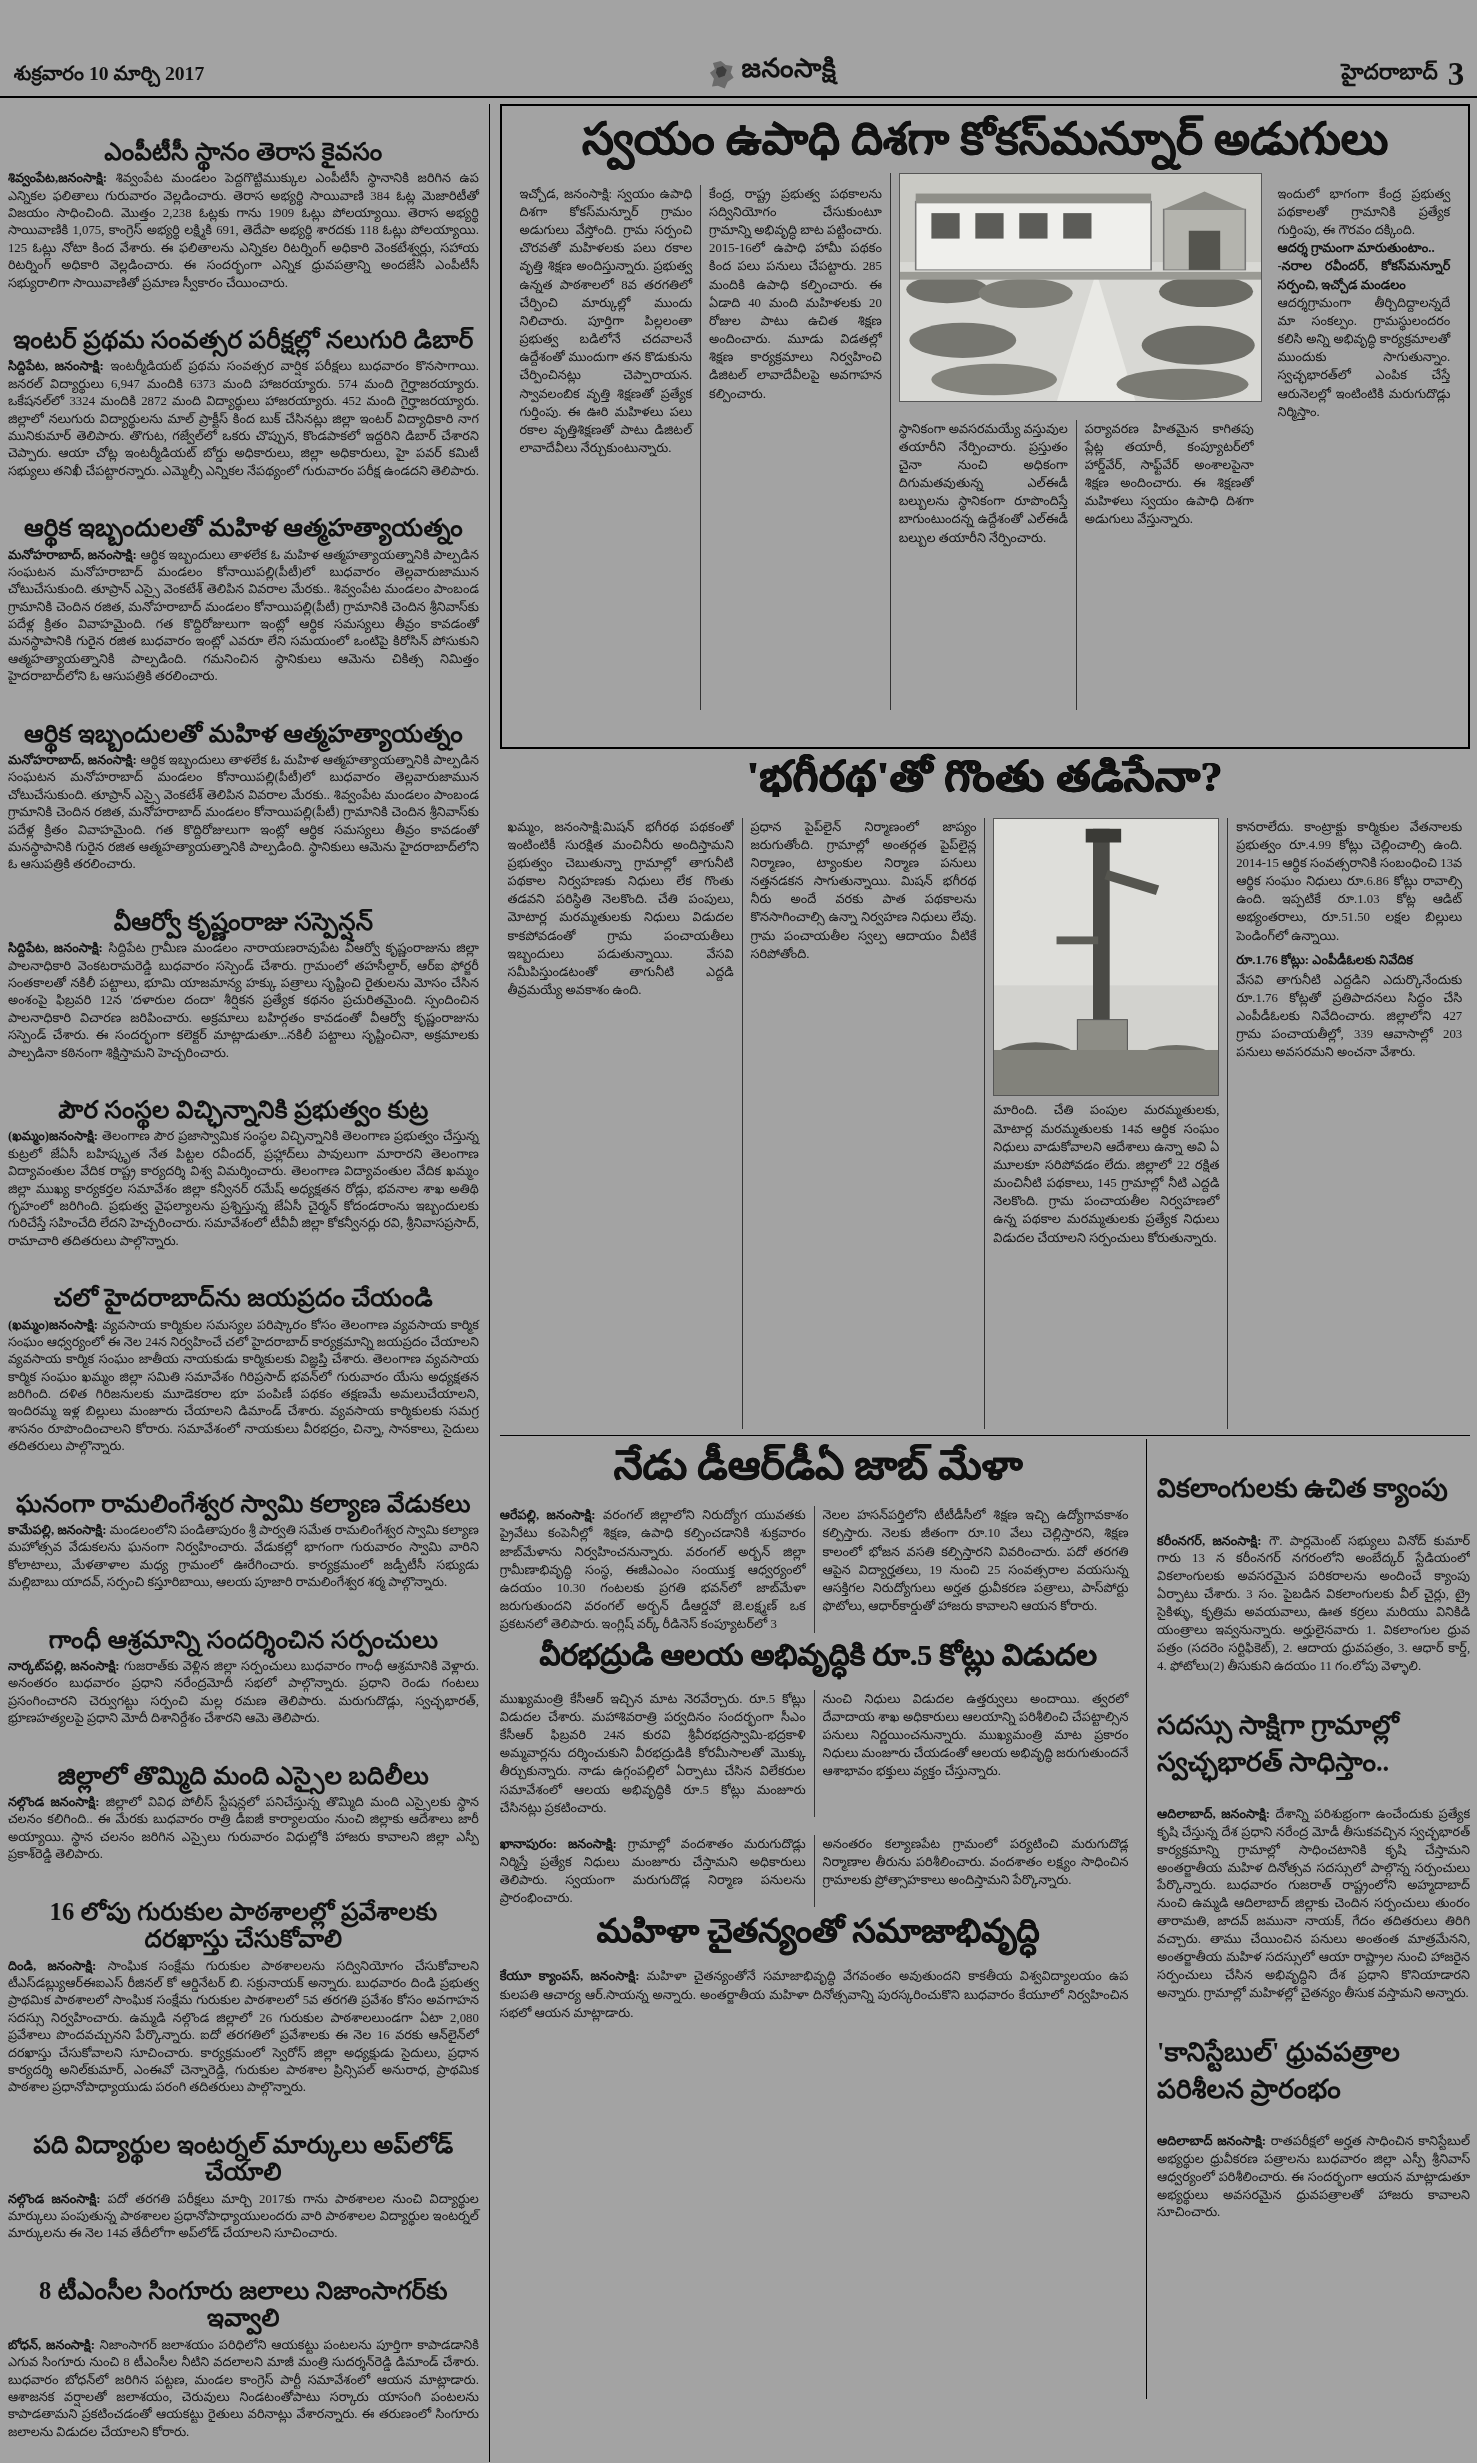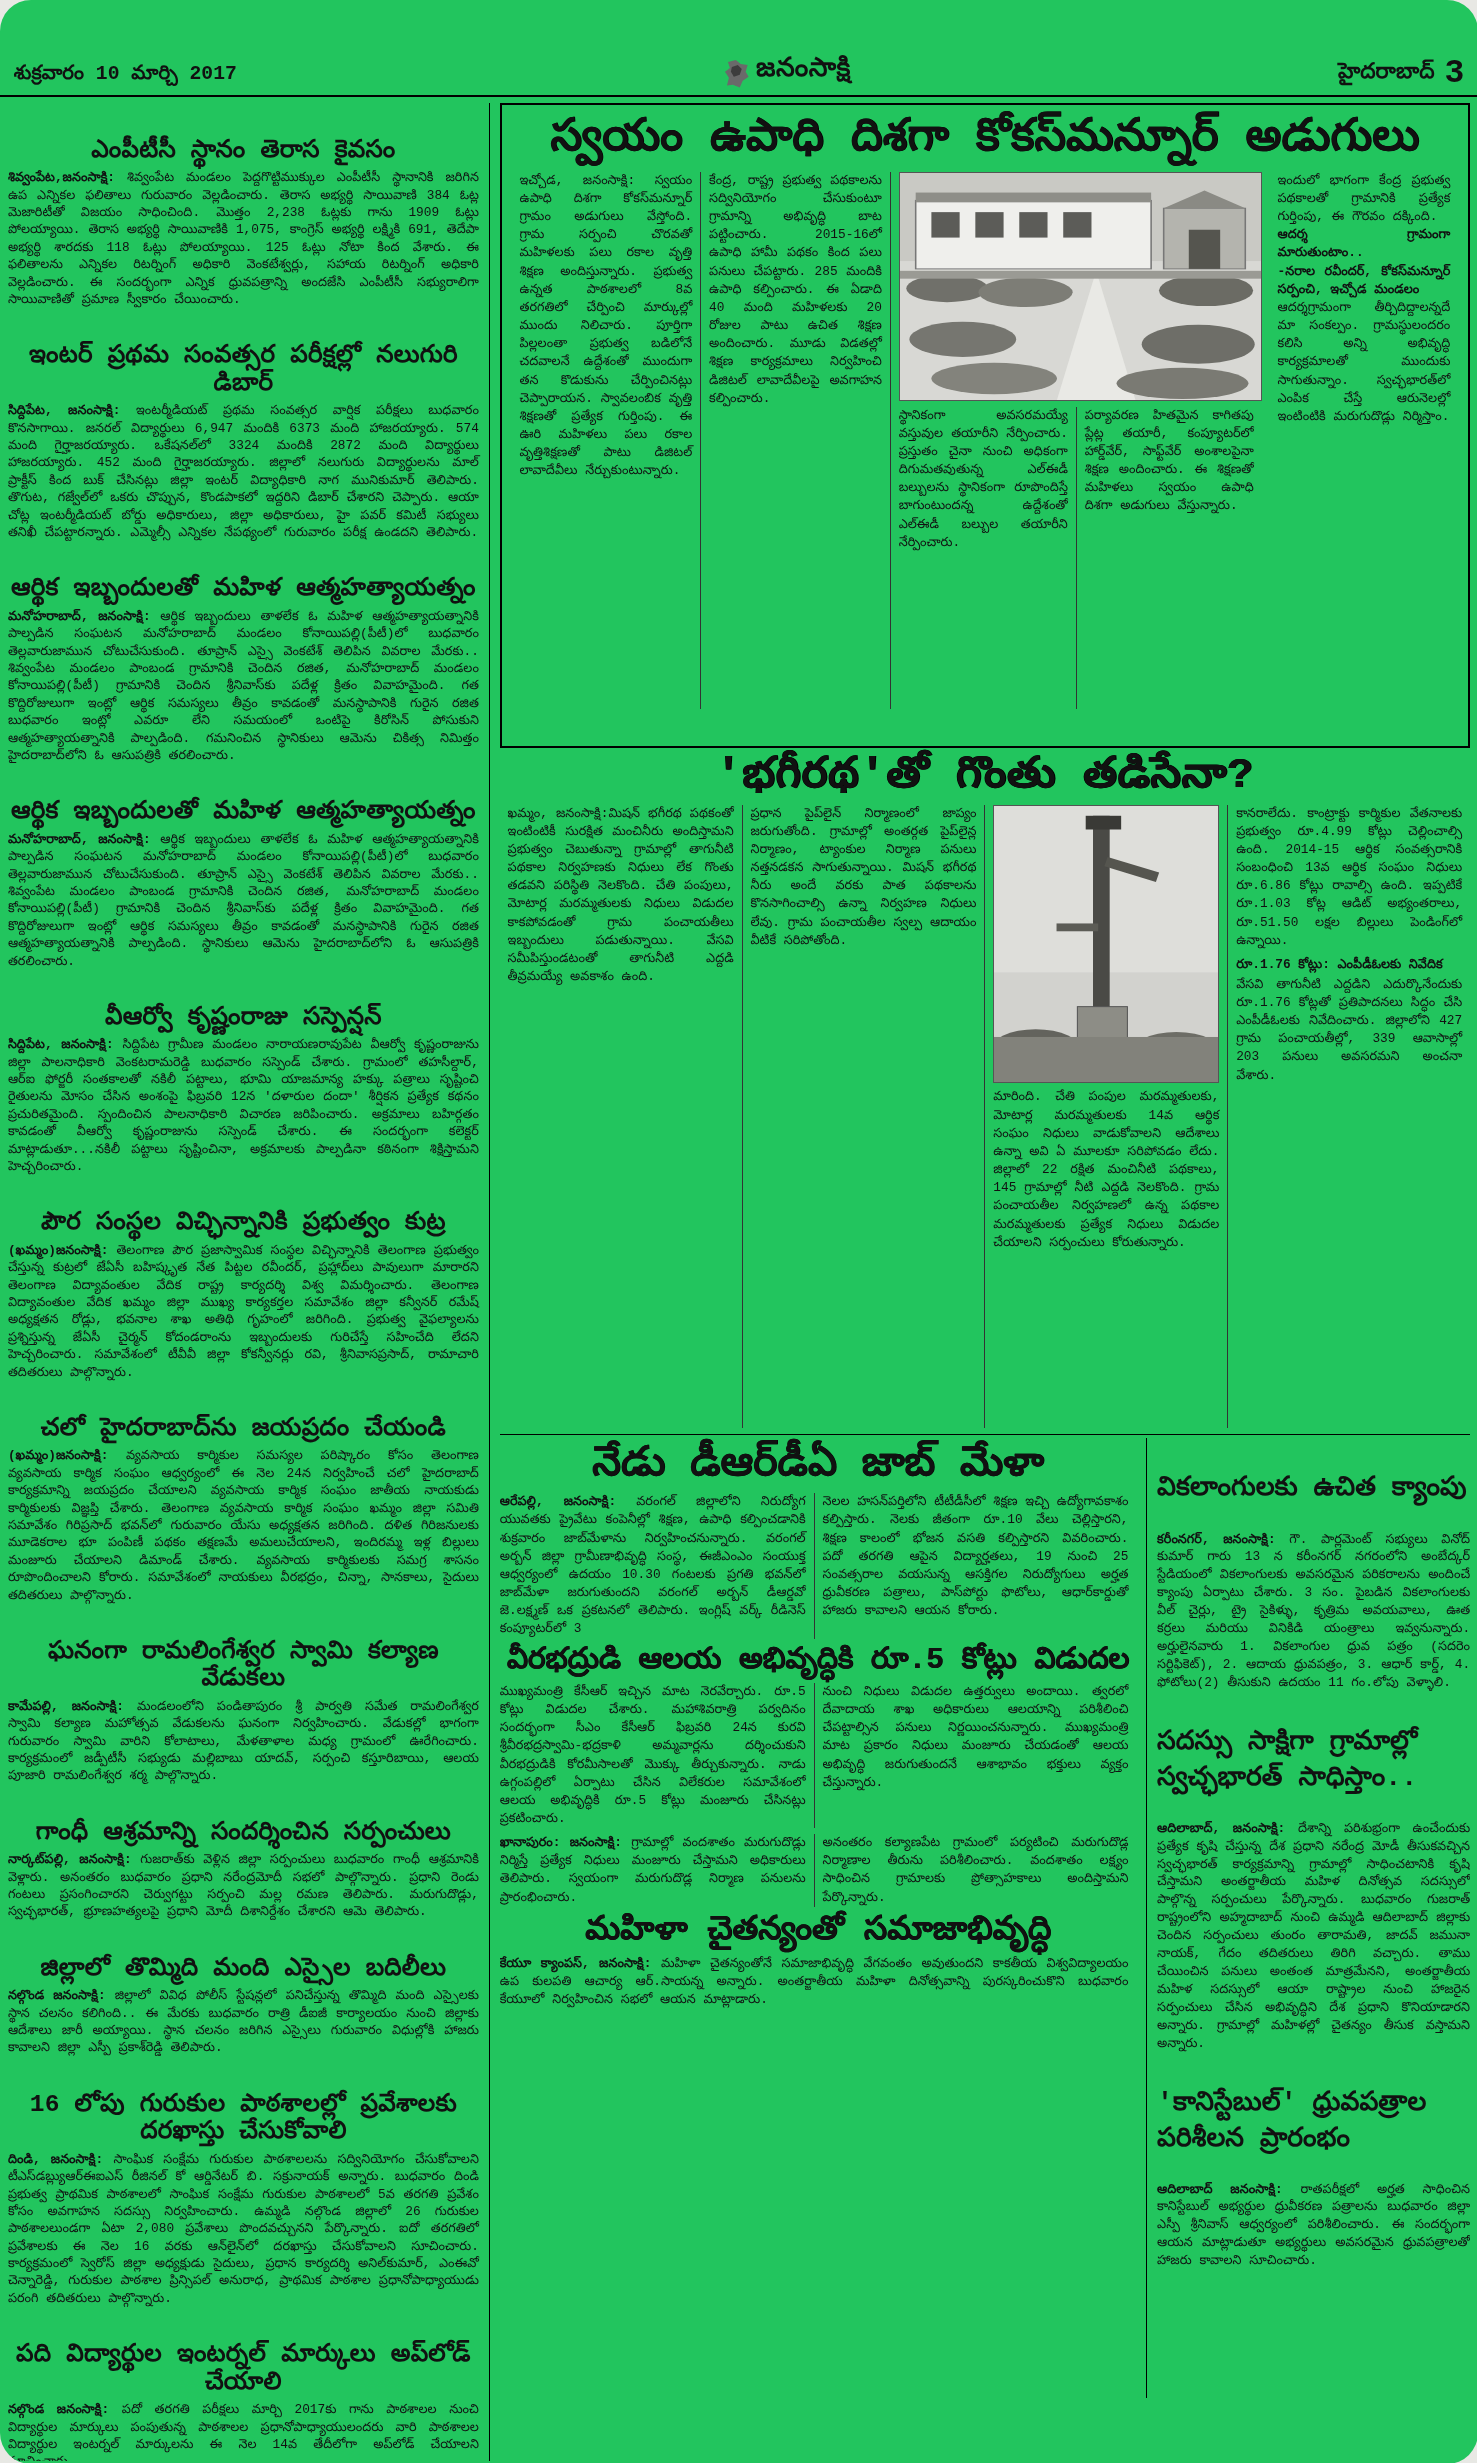--- a/index.html
+++ b/index.html
@@ -1,19 +1,19 @@
 <!DOCTYPE html>
 <html lang="te"><head>
 <meta charset="utf-8">
 <style>
   html,body{margin:0;padding:0;background:#e8e8e4;}
   .page{
-    width:1478px;height:2464px;margin:0 auto;background:#22c55e;
+    width:1478px;height:2464px;margin:0 auto;background:#a3a3a3;
     box-sizing:border-box;overflow:hidden;position:relative;
-    font-family:Liberation Mono, monospace;color:#111;border-radius:31px;
+    font-family:Liberation Serif, serif;color:#111;
   }
   
   .masthead{
     display:flex;align-items:flex-end;justify-content:space-between;
     padding:53px 13.8px 5.9px 13.8px;border-bottom:2.5px solid #000;
   }
   .m-date{font-size:19.7px;font-weight:bold;}
   .m-center{display:flex;align-items:flex-end;gap:6.9px;}
   .m-logo{width:25.6px;height:29.6px;display:inline-block;}
   .m-paper{font-size:26.6px;font-weight:bold;letter-spacing:0.5px;}
@@ -35,21 +35,21 @@
   }
   .art p{margin:0;font-size:12.8px;line-height:1.36;text-align:justify;}
   .dateline{font-weight:bold;}
   
   .boxart{border:2.5px solid #000;padding:7.9px 9.9px;height:645px;box-sizing:border-box;overflow:hidden;margin-bottom:3.9px;}
   .boxart h1{
     text-align:center;font-size:45px;margin:2px 0 9.9px 0;line-height:1.05;font-weight:bold;
     text-shadow:0.6px 0 0 #000;
   }
   .boxbody{display:flex;height:537px;overflow:hidden;}
-  .bcol{flex:1;font-size:12.8px;line-height:1.42;text-align:justify;padding:0 7.9px;overflow:hidden;}
+  .bcol{flex:1;font-size:12.8px;line-height:1.42;text-align:justify;padding:0 7.9px;overflow:hidden;margin-top:12px;}
   .bcol + .bcol, .bmid{border-left:1px solid #333;}
   .bmid{flex:2.1;display:flex;flex-direction:column;padding:0 7.9px;overflow:hidden;}
   .bmid .photo{margin-bottom:5.9px;}
   .bmid-cols{display:flex;flex:1;overflow:hidden;}
   .bmid-cols .bcol:first-child{border-left:none;padding-left:0;}
   .photo{width:100%;background:#cfcfcb;border:1px solid #555;box-sizing:border-box;}
   
   .bhag-h{
     text-align:center;font-size:43px;font-weight:bold;margin:5.9px 0 7.9px 0;line-height:1.0;
     text-shadow:1px 0 0 #000,-0.5px 0 0 #000;letter-spacing:1px;

